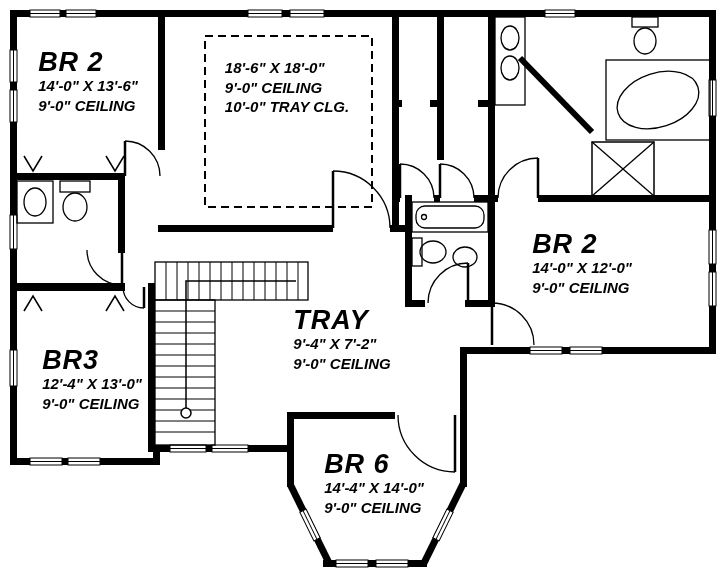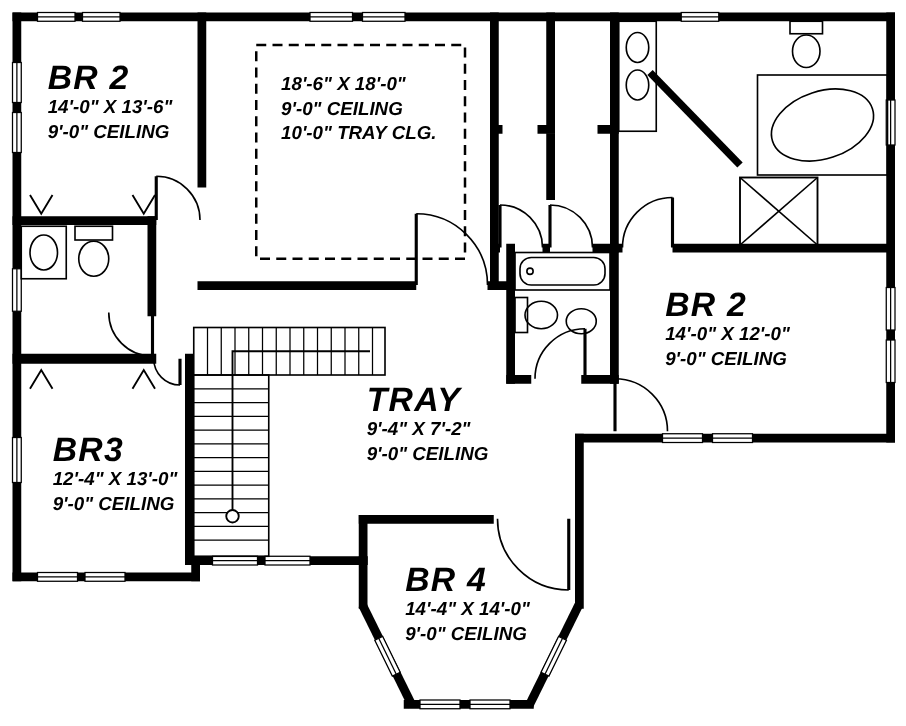--- a/index.html
+++ b/index.html
@@ -276,18 +276,18 @@
     <span class="room-ceiling">9'-0" CEILING</span>
   </div>
 
   <div class="room-label" style="left:342px;top:306px;">
     <span class="room-name">TRAY</span>
     <span class="room-dims">9'-4" X 7'-2"</span>
     <span class="room-ceiling">9'-0" CEILING</span>
   </div>
 
   <div class="room-label" style="left:374px;top:450px;">
-    <span class="room-name">BR 4</span>
+    <span class="room-name">BR 6</span>
     <span class="room-dims">14'-4" X 14'-0"</span>
     <span class="room-ceiling">9'-0" CEILING</span>
   </div>
 
 </div>
 
 </body></html>

